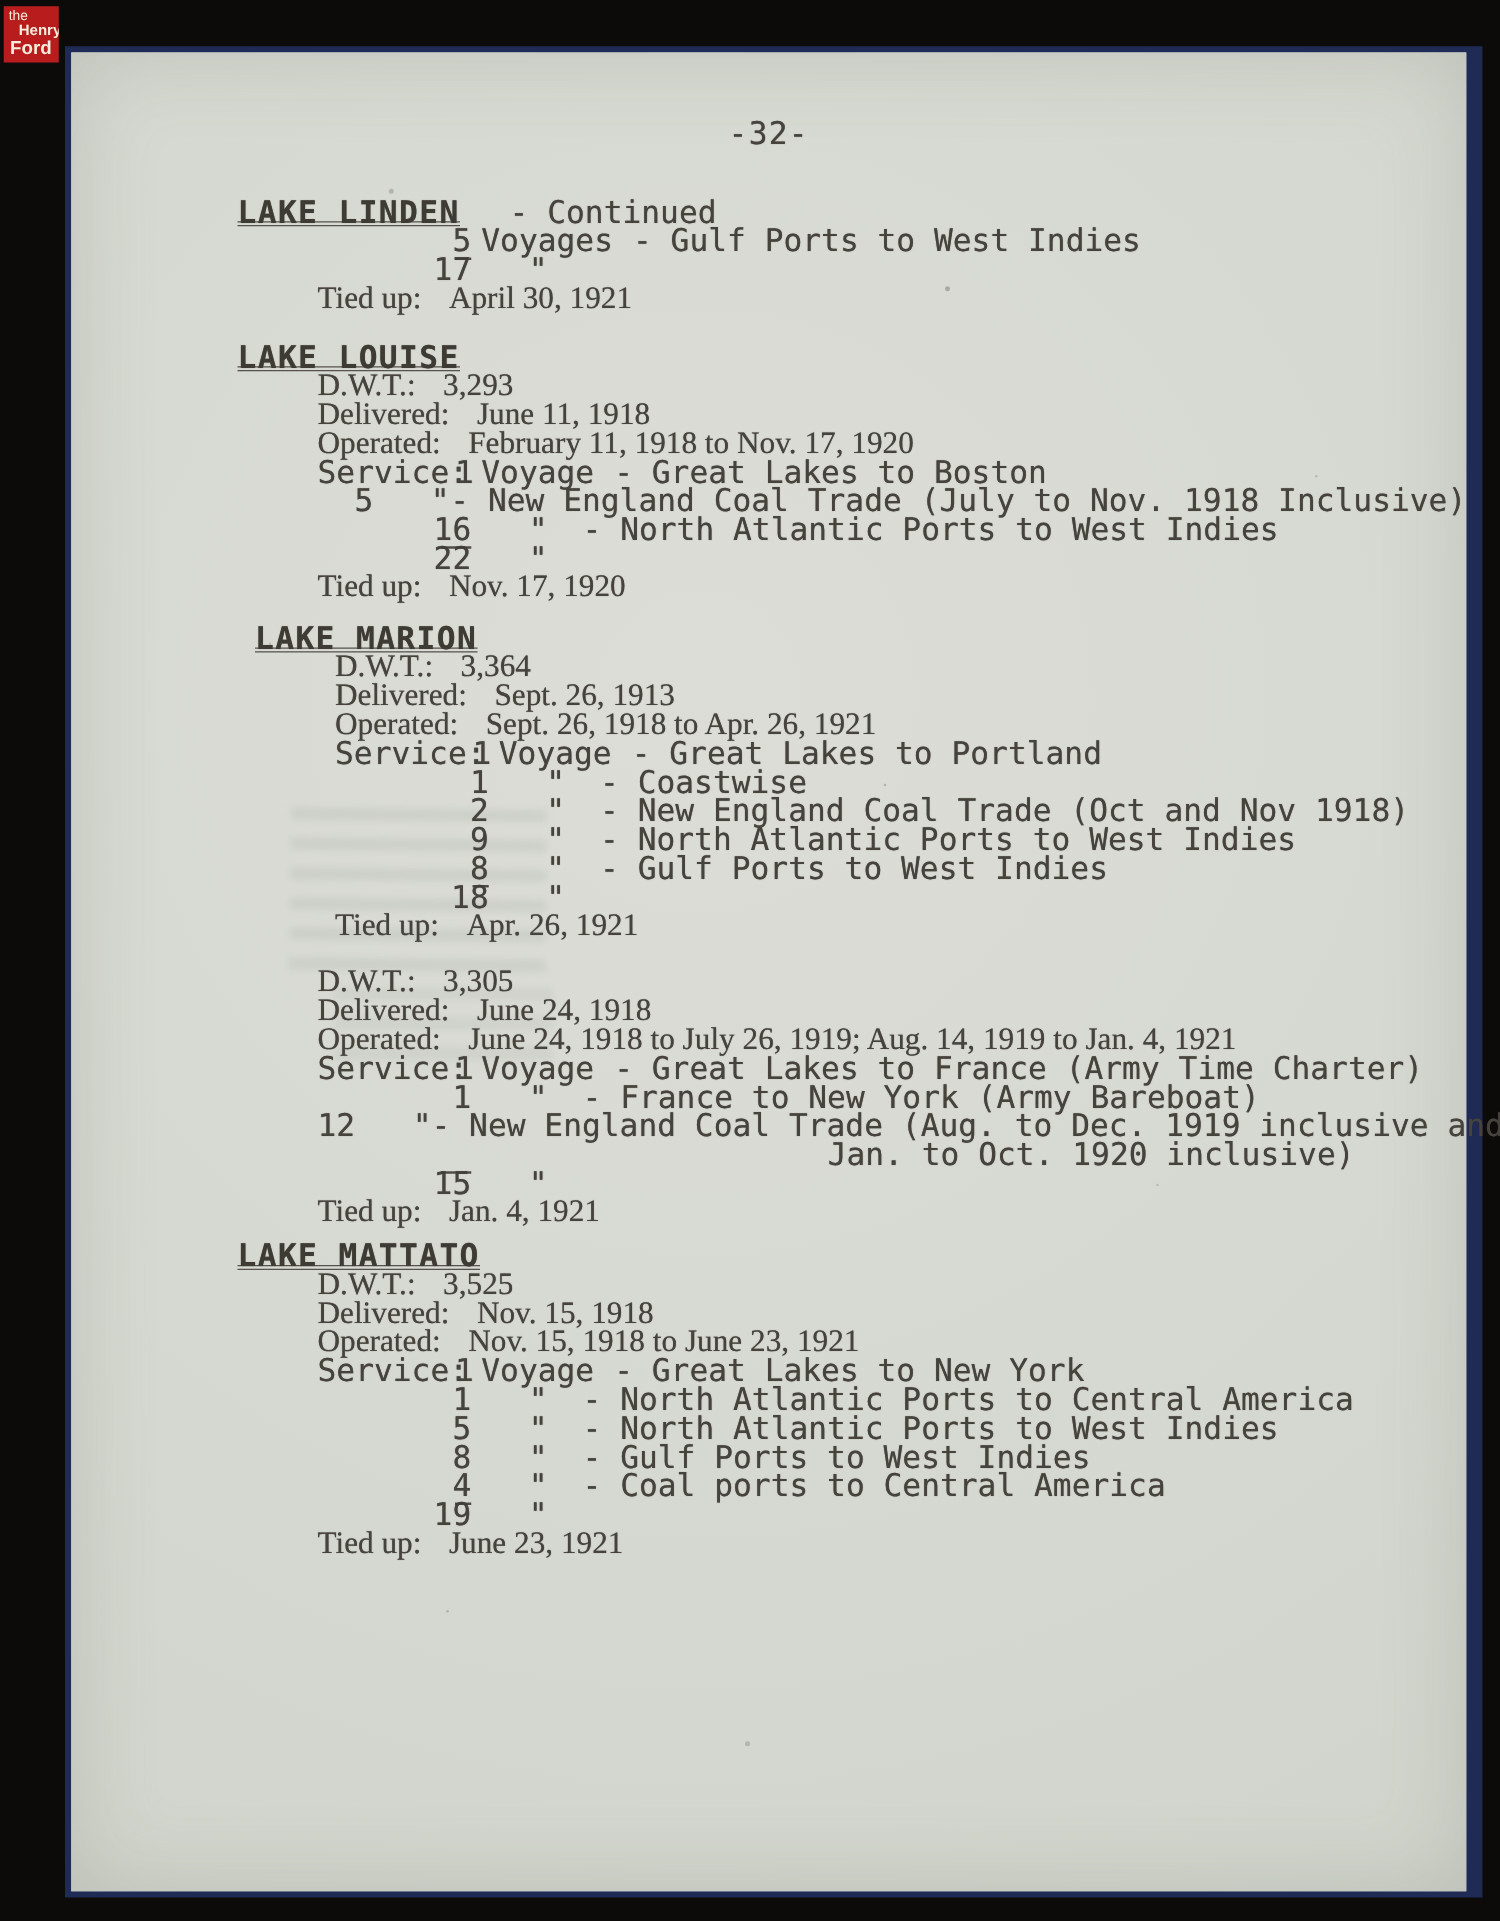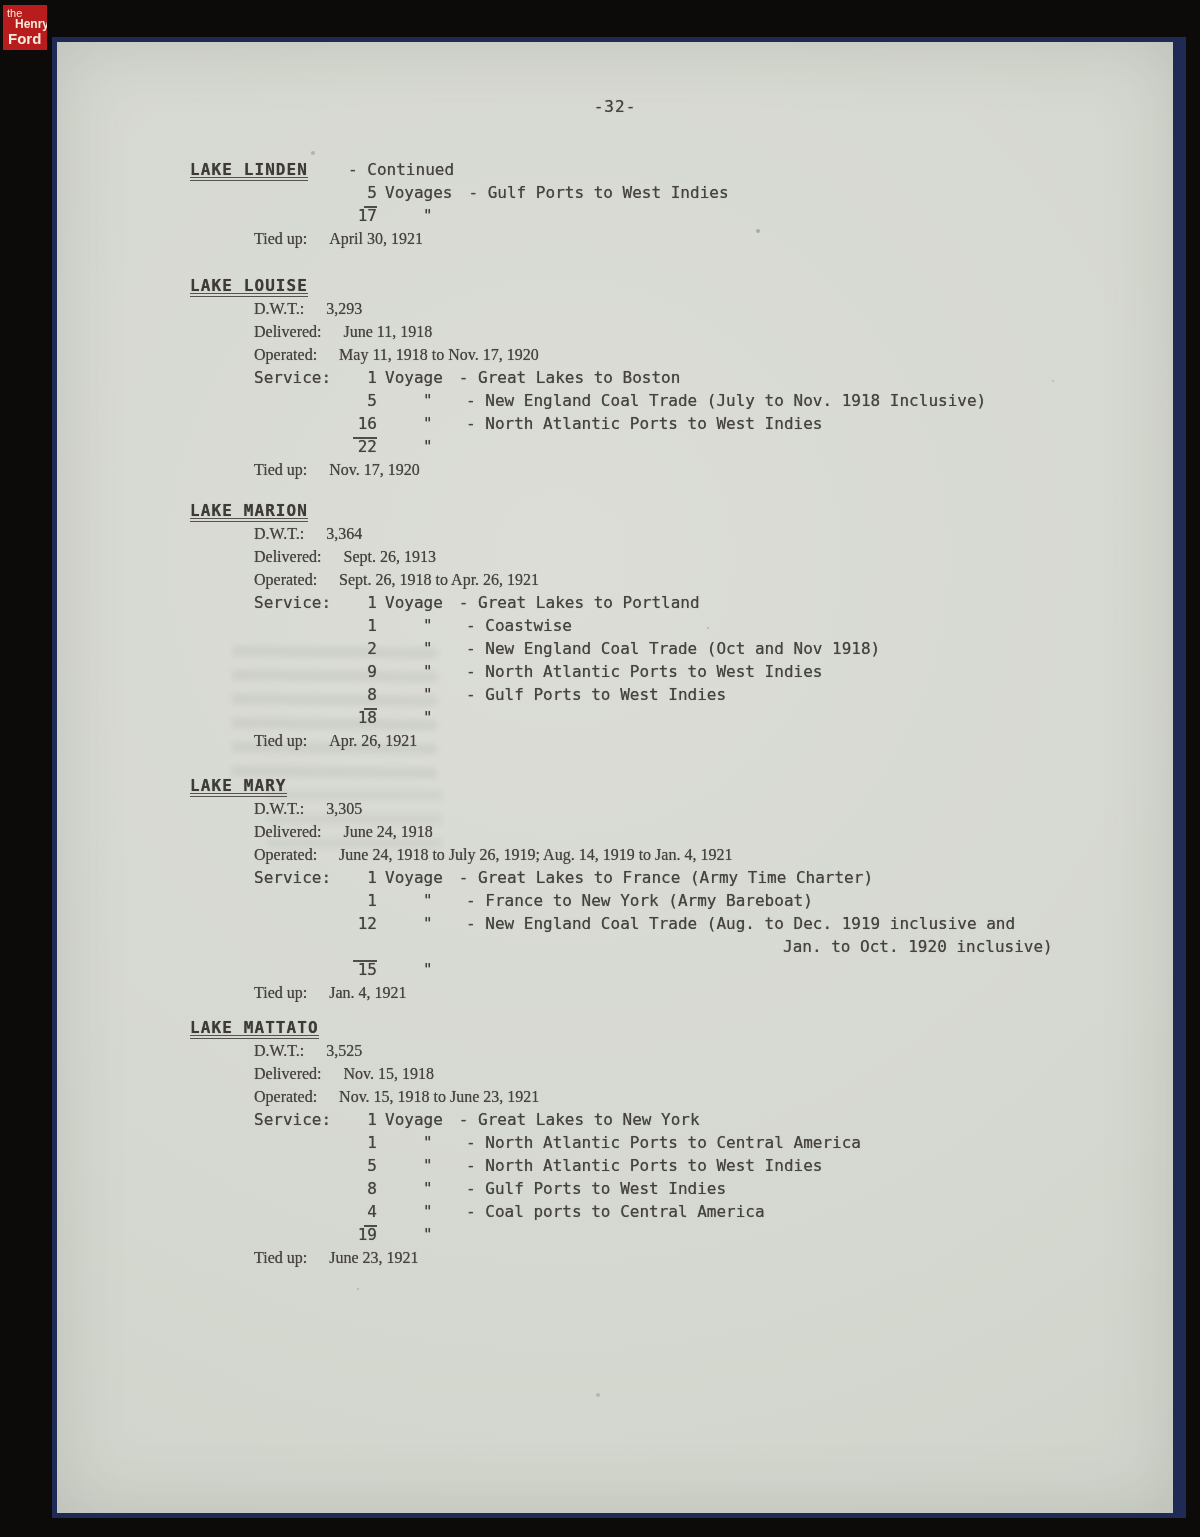--- a/index.html
+++ b/index.html
@@ -14,21 +14,21 @@
     position:absolute; left:52px; top:37px; width:1134px; height:1481px;
     background:#1f2a55;
   }
   .paper {
     position:absolute; left:5px; top:5px; width:1116px; height:1471px;
     background-color:#d6d9d1;
     background-image:radial-gradient(ellipse 120% 90% at 45% 35%, #dbddd6 0%, #d5d8d0 55%, #ced2c9 100%);
     box-shadow:inset 0 0 70px rgba(100,105,95,.20);
     padding-top:53px; box-sizing:border-box;
     color:#46433d;
-    font-size:16px; line-height:23px;
+    font-size:25px; line-height:23px;
     text-shadow:0 0 .7px rgba(70,66,60,.75);
   }
   
   .line { display:flex; height:23px; white-space:pre; }
   .pagenum { height:23px; text-align:center; letter-spacing:1px; display:block; }
   .head { padding-left:133px; font-weight:bold; color:#3e3b35;gap:28px; }
   .shipname { border-bottom:4px double rgba(62,58,54,.85); letter-spacing:1.1px; padding-bottom:0; }
   .suffix { padding-left:12px; font-weight:normal; color:#46433d; }
   .kv  { padding-left:197px;font-family:Liberation Serif, serif; }
   .val { padding-left:22px; }
@@ -45,21 +45,21 @@
   
   .bar-w1::after, .bar-w2::after {
     content:""; position:absolute; top:2px; right:0; height:0;
     border-top:2px solid rgba(64,60,55,.9);
   }
   .bar-w1::after { width:13px; }
   .bar-w2::after { width:24px; }
   
   .ship-linden  { margin-top:40px; }
   .ship-louise  { margin-top:24px; }
-  .ship-marion  { margin-top:18px; }
+  .ship-marion  { margin-top:18px;padding-left:14px; }
   .ship-mary    { margin-top:22px; }
   .ship-mattato { margin-top:12px; }
   
   .ghost { position:absolute; filter:blur(3px); opacity:.08; pointer-events:none;
            background:repeating-linear-gradient(180deg, #46544a 0 10px, transparent 10px 24px); }
   .ghost1 { left:175px; top:605px; width:205px; height:140px; transform:rotate(.6deg); }
   .ghost2 { left:210px; top:748px; width:175px; height:66px; opacity:.06; }
   .specks { position:absolute; left:0; top:0; width:2px; height:2px; border-radius:50%;
             pointer-events:none; background:transparent;
             box-shadow:
@@ -110,21 +110,21 @@
       <div class="line head">
         <span class="shipname">LAKE LOUISE</span>
       </div>
       <div class="line kv">
         <span class="lbl">D.W.T.:</span><span class="val">3,293</span>
       </div>
       <div class="line kv">
         <span class="lbl">Delivered:</span><span class="val">June 11, 1918</span>
       </div>
       <div class="line kv">
-        <span class="lbl">Operated:</span><span class="val">May 11, 1918 to Nov. 17, 1920</span>
+        <span class="lbl">Operated:</span><span class="val">February 11, 1918 to Nov. 17, 1920</span>
       </div>
       <div class="line svc withlabel flow">
         <span class="slbl">Service:</span><span class="num">1</span><span class="unit">Voyage</span><span class="desc">- Great Lakes to Boston</span>
       </div>
       <div class="line svc ditto">
         <span class="num">5</span><span class="unit">"</span><span class="desc">- New England Coal Trade (July to Nov. 1918 Inclusive)</span>
       </div>
       <div class="line svc ditto">
         <span class="num">16</span><span class="unit">"</span><span class="desc">- North Atlantic Ports to West Indies</span>
       </div>
@@ -166,23 +166,20 @@
       </div>
       <div class="line svc total">
         <span class="num bar-w1">18</span><span class="unit">"</span>
       </div>
       <div class="line kv">
         <span class="lbl">Tied up:</span><span class="val">Apr. 26, 1921</span>
       </div>
     </section>
 
     <section class="ship ship-mary">
-      <div class="line head">
-        <span class="shipname">LAKE MARY</span>
-      </div>
       <div class="line kv">
         <span class="lbl">D.W.T.:</span><span class="val">3,305</span>
       </div>
       <div class="line kv">
         <span class="lbl">Delivered:</span><span class="val">June 24, 1918</span>
       </div>
       <div class="line kv">
         <span class="lbl">Operated:</span><span class="val">June 24, 1918 to July 26, 1919; Aug. 14, 1919 to Jan. 4, 1921</span>
       </div>
       <div class="line svc withlabel flow">

